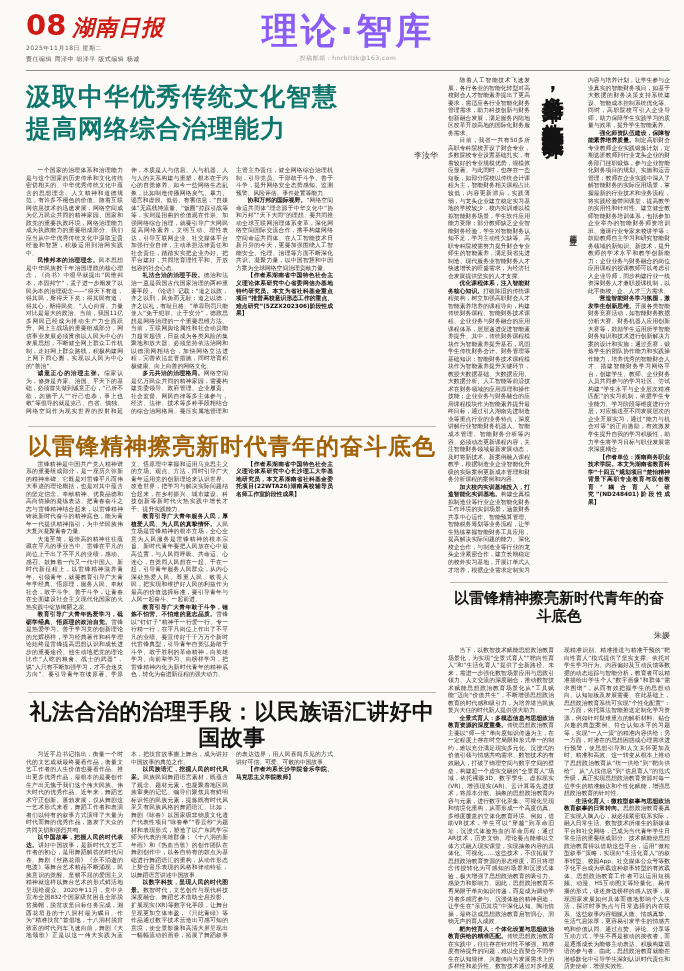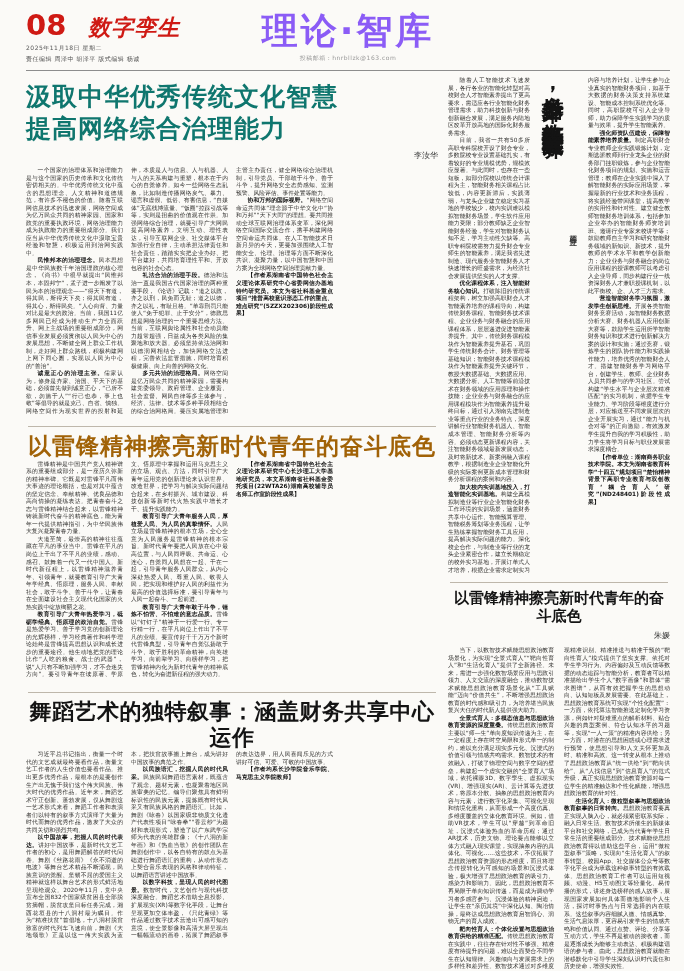--- a/index.html
+++ b/index.html
@@ -6,21 +6,21 @@
   body{
     width:684px;height:971px;overflow:hidden;
     background:#fbfaf7;color:#222;
     font-family:"DejaVu Sans","Liberation Sans",sans-serif;
   }
   .page{padding:5px 14px 6px 26px;box-sizing:border-box;}
 
   
   .masthead{display:grid;grid-template-columns:1fr auto 1fr;align-items:start;margin-top:4px;}
   .mast-left{padding-top:2px;}
-  .mast-row{display:flex;align-items:flex-end;gap:22px;}
+  .mast-row{display:flex;align-items:flex-end;gap:6px;}
   .pageno{font-size:29px;font-weight:800;color:#cf1a14;line-height:1;}
   .paper{font-size:22px;font-weight:800;color:#cf1a14;font-style:italic;line-height:1.1;letter-spacing:1px;}
   .dateline{font-size:6px;color:#555;margin-top:4px;letter-spacing:.5px;}
   .editors{font-size:6px;color:#555;margin-top:2px;letter-spacing:.5px;}
   .mast-center{text-align:center;padding-top:2px;}
   .section-title{font-size:36px;font-weight:800;color:#8b5cf6;letter-spacing:3px;line-height:1.1;}
   .email{font-size:6px;color:#999;margin-top:3px;letter-spacing:.5px;}
   .toprule{border-top:1px solid #8d8d8d;margin:6px 0 6px;}
 
   
@@ -54,21 +54,21 @@
 </style>
 </head>
 <body>
 
 <div class="page">
 
   <header class="masthead">
     <div class="mast-left">
       <div class="mast-row">
         <span class="pageno">08</span>
-        <span class="paper">数字孪生</span>
+        <span class="paper">湖南日报</span>
       </div>
       <div class="dateline">2025年11月18日 星期二</div>
       <div class="editors">责任编辑 周泽中 胡泽平 版式编辑 杨诚</div>
     </div>
     <div class="mast-center">
       <div class="section-title">理论·智库</div>
       <div class="email">投稿邮箱：hnrbllzk@163.com</div>
     </div>
     <div></div>
   </header>
@@ -105,21 +105,21 @@
           <p><b class="lead">教育引导广大青年热爱学习，砥砺学经典、悟原理的政治自觉。</b><span>雷锋是热爱学习、善于学习党的创新理论的光辉榜样，学习经典著作和科学理论始终是雷锋提高思想认识和成长进步的重要途径。他生动地把党的理论比作“人吃的粮食、战士的武器”，说“人只有不断加强学习，才不会迷失方向”。要引导青年在读原著、学原文、悟原理中掌握和运用马克思主义的立场、观点、方法，同时引导广大青年运用党的创新理论来认识世界、改造世界，把学习与解决实际问题结合起来，在乡村振兴、城市建设、科技创新等新时代火热实践中增长才干、提升实践能力。</span></p>
           <p><b class="lead">教育引导广大青年服务人民，厚植爱人民、为人民的真挚情怀。</b><span>人民立场是雷锋精神的根本立场，全心全意为人民服务是雷锋精神的根本宗旨。新时代青年要把人民放在心中最高位置，与人民同呼吸、共命运、心连心，自觉同人民想在一起、干在一起，引导青年服务人民群众，从内心深处热爱人民、尊重人民、敬畏人民，把实现和维护好人民的利益作为最高的价值选择标准，要引导青年与人民一起奋斗、一起前进。</span></p>
           <p><b class="lead">教育引导广大青年敢于斗争，锤炼不怕苦、不怕难的意志品质。</b><span>雷锋以“钉钉子”精神干一行爱一行、专一行精一行，在平凡岗位上作出了不平凡的业绩。要宣传好千千万万个新时代雷锋典型，引导青年自觉弘扬敢于斗争、敢于胜利的革命精神，向英雄学习、向前辈学习、向榜样学习，把雷锋精神内化为新时代青年的精神底色，转化为奋进新征程的强大动力。</span></p>
           <p class="note">【作者系湖南省中国特色社会主义理论体系研究中心长沙理工大学基地研究员，本文系湖南省社科基金委托项目(22WTA26)湖南高校辅导员名师工作室阶段性成果】</p>
         </div>
       </article>
 
       <div class="hdiv"></div>
 
       <article>
-        <h2 class="hl-bottom">舞蹈艺术的独特叙事：涵盖财务共享中心运作</h2>
+        <h2 class="hl-bottom">礼法合治的治理手段：以民族语汇讲好中国故事</h2>
         <div class="bodytext cols4 h196">
           <p><b class="lead"></b><span>习近平总书记指出，衡量一个时代的文艺成就最终要看作品，衡量文艺工作者的人生价值也要看作品。推出更多优秀作品，最根本的是要创作生产出无愧于我们这个伟大民族、伟大时代的优秀作品。近年来，舞蹈艺术守正创新、蓬勃发展，仅从舞剧这一艺术形式来看，舞蹈工作者和表演者们以特有的叙事方式演绎了大量为时代而舞的优秀作品，激发了大众的共同关切和强烈共鸣。</span></p>
           <p><b class="lead">以中国故事，把握人民的时代表达。</b><span>讲好中国故事，是新时代文艺工作者的初心，是用舞蹈解答的时代问卷。舞剧《丝路花雨》《永不消逝的电波》等舞台艺术精品不断涌现，民族意识的觉醒、坚韧不屈的爱国主义精神就这样以舞台艺术的形式鲜活地呈现给观众。2020年11月，党中央宣布全国832个国家级贫困县全部脱贫摘帽，脱贫攻坚目标任务完成，湘西花垣县的十八洞村最为瞩目。作为“精准扶贫”首倡地，十八洞村脱贫致富的时代列车飞速向前，舞剧《大地颂歌》正是以这一伟大实践为蓝本，把扶贫故事搬上舞台，成为讲好中国故事的典范之作。</span></p>
           <p><b class="lead">以民族语汇，挖掘人民的时代风采。</b><span>民族民间舞蹈语言素材，既蕴含了观念、题材元素，也凝聚着地区民族审美的记忆。编导们聚焦具有鲜明标识性的民族元素，提炼既有时代风采又有民族风格的舞蹈语汇。比如，舞剧《咏春》以国家级非物质文化遗产代表性项目“咏春拳”“香云纱”为题材和表现形式，塑造了以广东武学宗师为代表的英雄群像；《十八洞的新年画》和《热血当歌》的创作团队在舞剧创作中，以各自特有的鼓点为基础进行舞蹈语汇的重构，从动作形态上契合音乐表现的风格和律动特征，以舞蹈语言讲述中国故事。</span></p>
           <p><b class="lead">以数字科技，呈现人民的时代图景。</b><span>数智时代，文艺创作与现代科技深度融合。舞蹈艺术借助全息投影、扩展现实(XR)等数字化手段，让舞台呈现更加立体丰盈，《只此青绿》等作品通过数字技术营造出可感可知的意境，使全景影像和高清大屏呈现出一幅幅流动的画卷，拓展了舞蹈叙事的表达边界，用人民喜闻乐见的方式讲好可信、可爱、可敬的中国故事。</span></p>
           <p class="note">【作者均系长沙学院音乐学院、马克思主义学院教师】</p>
         </div>
       </article>
 
     </div>

